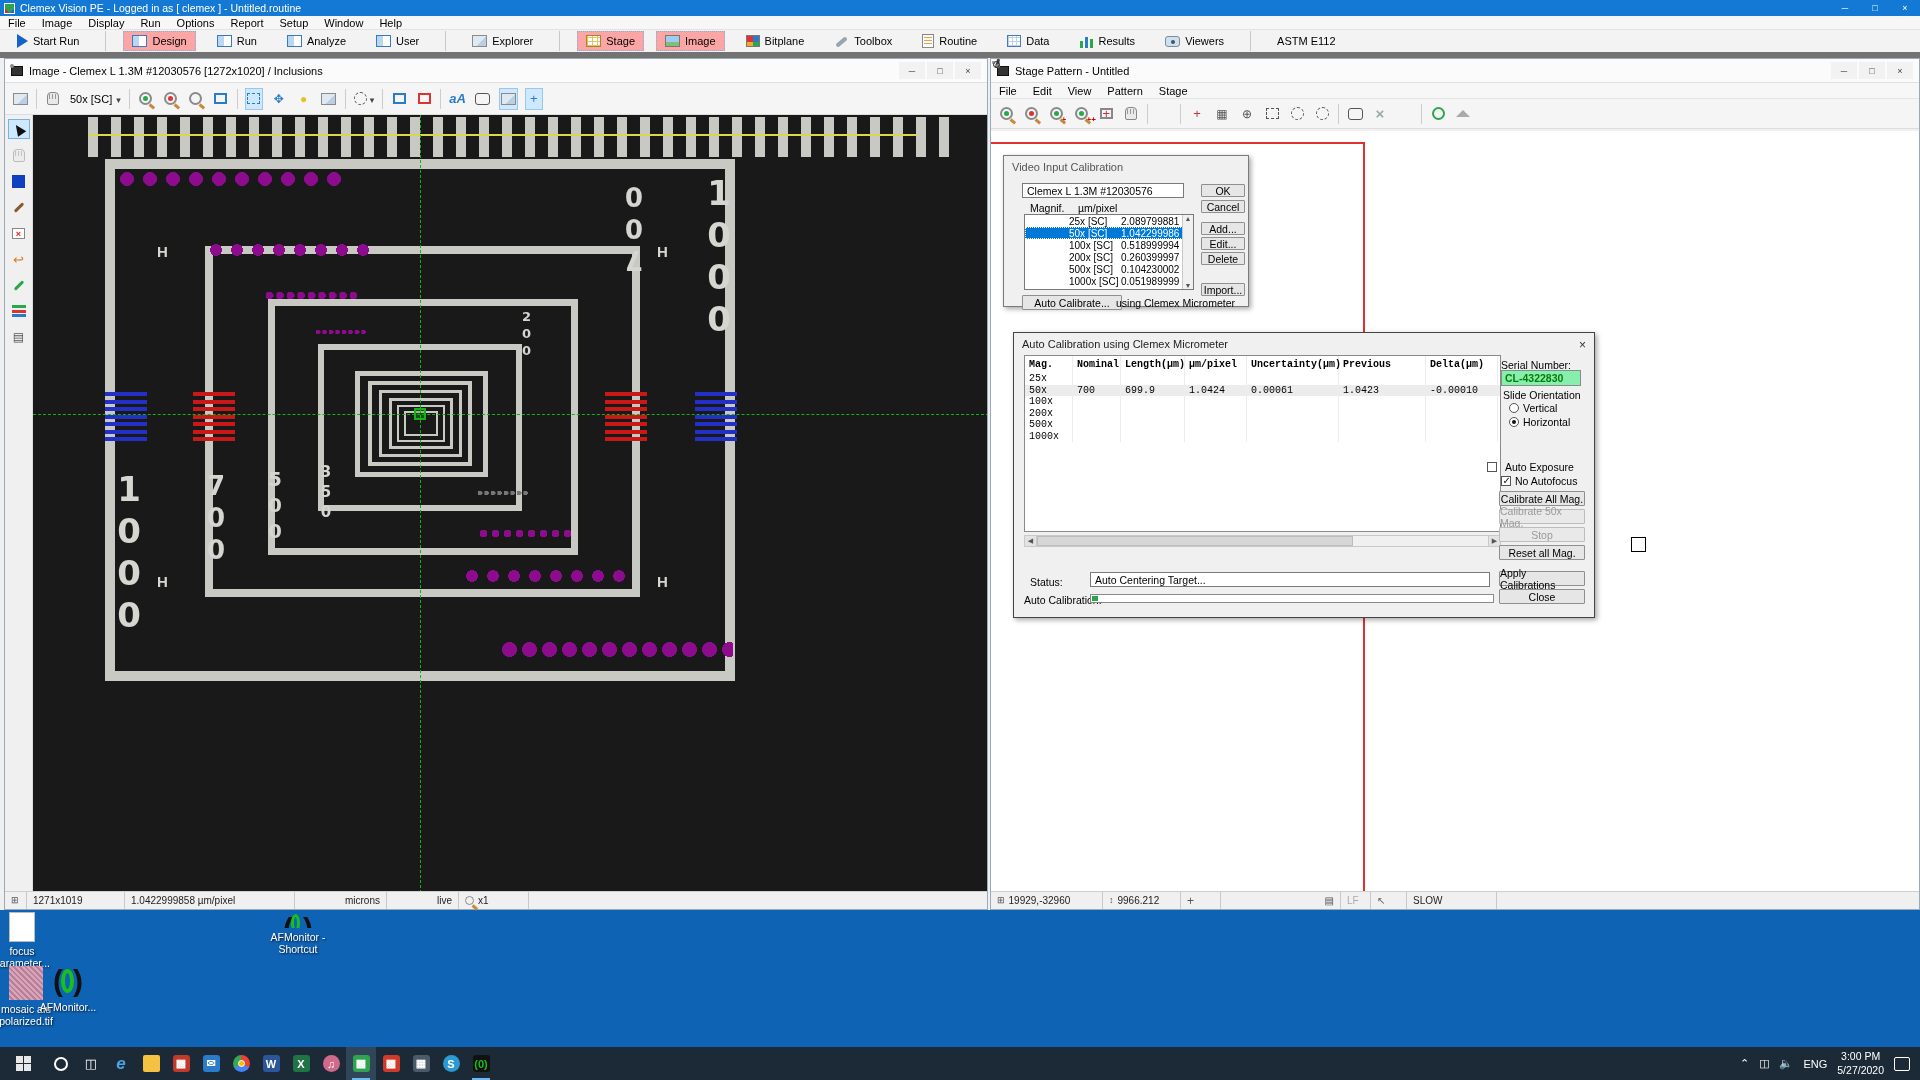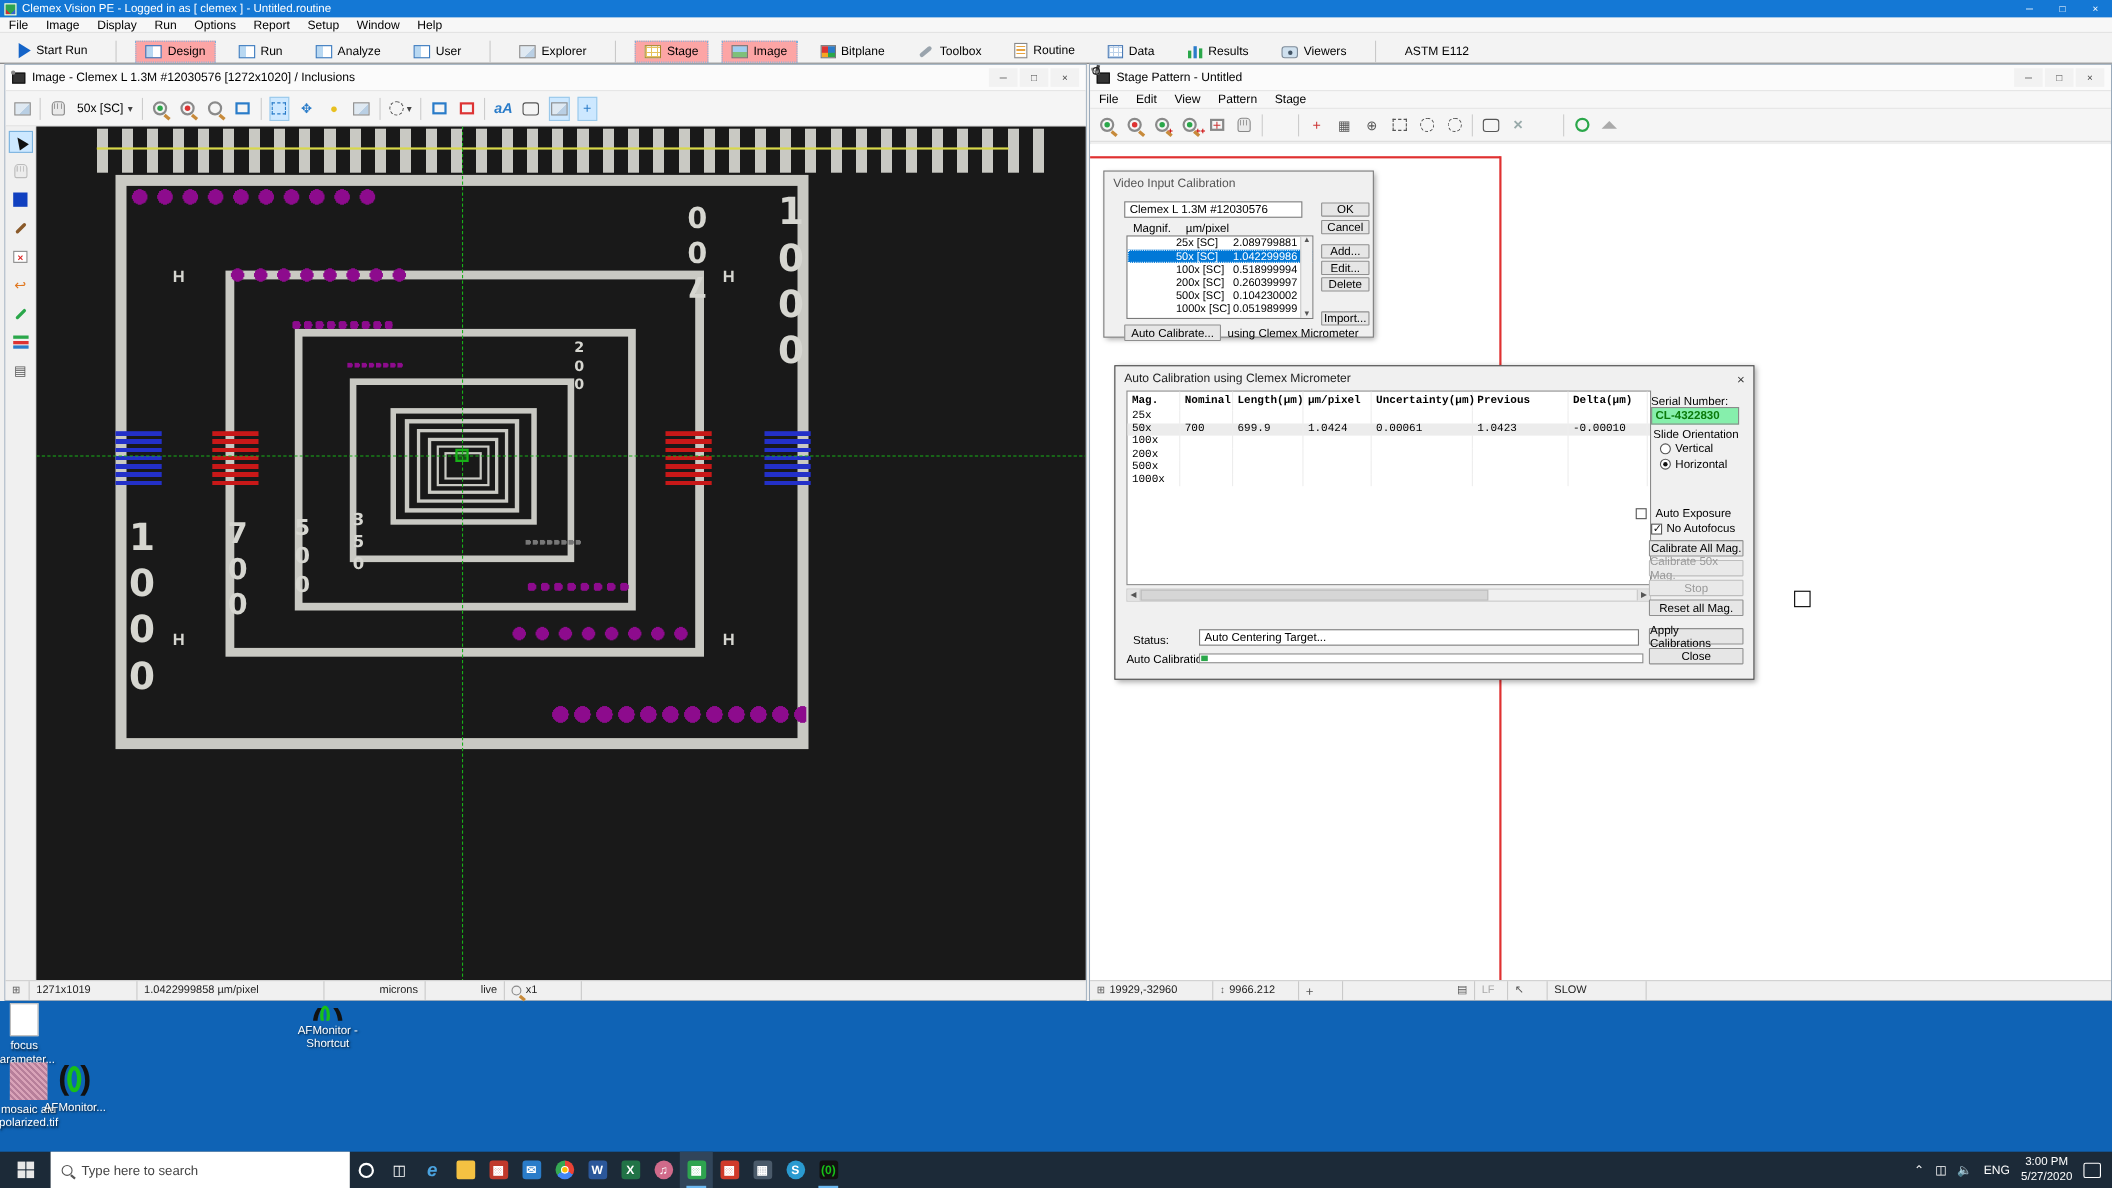--- a/index.html
+++ b/index.html
@@ -14,21 +14,21 @@
   .main-title { position:absolute; left:0; top:0; width:100%; height:16px; background:#1478d5; color:#fff;
     display:flex; align-items:center; padding-left:4px; gap:5px; font-size:10.5px; }
   .app-ico { width:11px; height:11px; background:#2ea44f; border:1px solid #fff; display:inline-block;
     background-image:linear-gradient(45deg,#c33 25%,transparent 25%),linear-gradient(-45deg,#36c 25%,transparent 25%); }
   .cap-btns { position:absolute; right:0; top:0; height:16px; display:flex; }
   .cap-btn { width:30px; height:16px; display:flex; align-items:center; justify-content:center; color:#fff; font-size:9px; }
   .menu-bar { position:absolute; left:0; top:16px; width:100%; height:14px; background:#f7f7f7;
     display:flex; align-items:center; gap:0; border-bottom:1px solid #e3e3e3; }
   .menu-item { padding:0 8px; height:100%; display:flex; align-items:center; }
   .app-toolbar { position:absolute; left:0; top:30px; width:100%; height:28px; background:#f3f3f3;
-    display:flex; align-items:flex-end; padding-left:8px; gap:12px; border-bottom:1px solid #737373; }
+    display:flex; align-items:center; padding-left:8px; gap:12px; border-bottom:6px solid #737373; }
   .tb-btn { display:flex; align-items:center; gap:5px; padding:3px 8px; border:1px solid transparent; font-size:11px; }
   .tb-btn.active { background:#fca5a5; border:1px dotted #7ab2de; }
   .tb-sep { width:1px; height:20px; background:#c9c9c9; margin:0 5px; }
 
   
   .ic { display:inline-block; position:relative; }
   .i-play { width:0; height:0; border-left:11px solid #1464c8; border-top:7px solid transparent; border-bottom:7px solid transparent; }
   .i-panes { width:15px; height:12px; border:1px solid #3a7abf; background:linear-gradient(90deg,#b8d8f2 0 46%,#fff 46%); }
   .i-mon { width:15px; height:12px; border:1px solid #8a8a8a; background:linear-gradient(135deg,#dfe9f2 0 60%,#b9cfe4 60%); }
   .i-grid-y { width:15px; height:12px; border:1px solid #a8842c; background:
@@ -610,21 +610,21 @@
       </div>
     <div class="lst-row">
         <span>1000x [SC]</span>
         <span>0.051989999</span>
       </div>
     <div class="vscroll">
         <span>▲</span>
         <span>▼</span>
       </div>
   </div>
-  <div class="win-btn" style="position:absolute;left:18px;top:139px;width:88px;height:15px;">Auto Calibrate...</div>
+  <div class="win-btn" style="position:absolute;left:18px;top:139px;width:100px;height:15px;">Auto Calibrate...</div>
   <div class="abs small-lbl" style="left:112px;top:141px;">using Clemex Micrometer</div>
   <div class="win-btn" style="position:absolute;left:197px;top:28px;width:44px;height:13px;">OK</div>
   <div class="win-btn" style="position:absolute;left:197px;top:44px;width:44px;height:13px;">Cancel</div>
   <div class="win-btn" style="position:absolute;left:197px;top:66px;width:44px;height:13px;">Add...</div>
   <div class="win-btn" style="position:absolute;left:197px;top:81px;width:44px;height:13px;">Edit...</div>
   <div class="win-btn" style="position:absolute;left:197px;top:96px;width:44px;height:13px;">Delete</div>
   <div class="win-btn" style="position:absolute;left:197px;top:127px;width:44px;height:13px;">Import...</div>
 </div>
 
 <div class="dlg" style="left:1013px;top:332px;width:582px;height:286px;border-color:#444;">
@@ -758,26 +758,20 @@
       <span class="oval"></span>
       <span class="paren" style="right:0;">)</span>
   </div>
   <div>AFMonitor...</div>
 </div>
 
 <div class="taskbar">
   <div class="tb-start">
       <span class="win-logo"></span>
     </div>
-  <div class="tb-search">
-    <span style="width:10px;height:10px;border:1.5px solid #555;border-radius:50%;position:relative;display:inline-block;">
-      <span style="position:absolute;right:-4px;bottom:-3px;width:5px;height:1.5px;background:#555;transform:rotate(40deg);"></span>
-    </span>
-    <span>Type here to search</span>
-  </div>
   <div class="tb-icons">
     <div class="tb-app">
         <span style="width:14px;height:14px;border:2px solid #fff;border-radius:50%;"></span>
       </div>
     <div class="tb-app">
         <span class="glyph" style="color:#fff;font-size:13px;">◫</span>
       </div>
     <div class="tb-app">
         <span class="ta-glyph" style="background:transparent;color:#4aa3e0;font-size:17px;font-style:italic;">e</span>
       </div>

